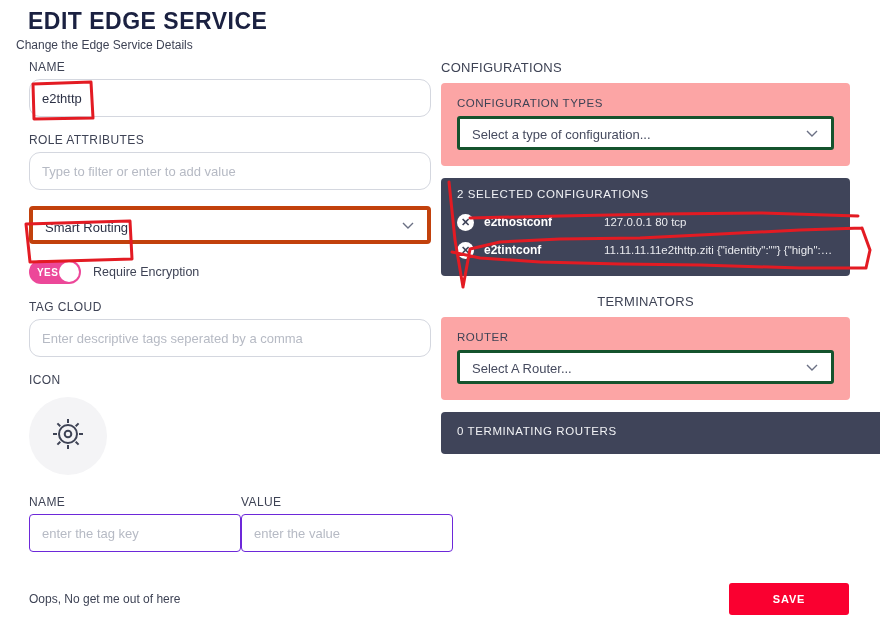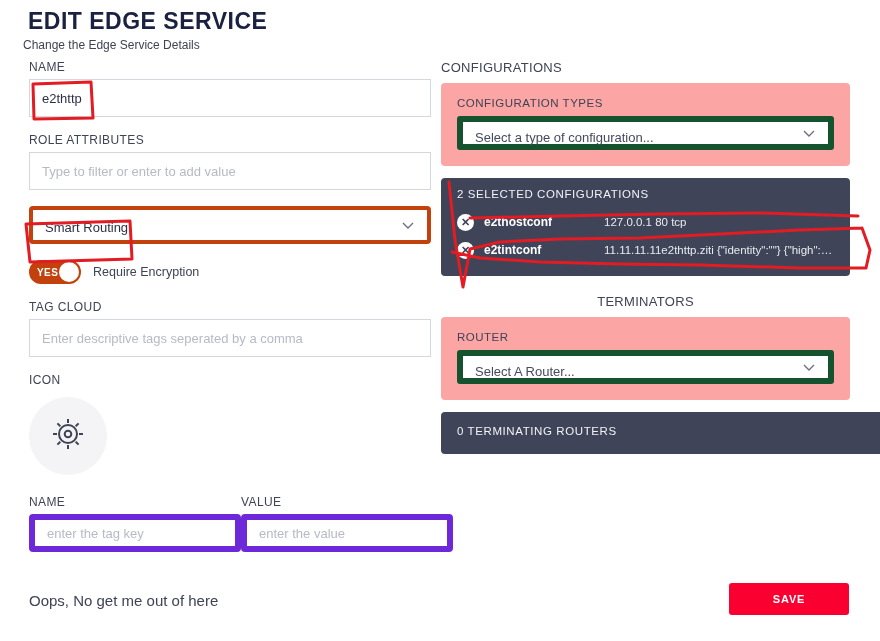--- a/index.html
+++ b/index.html
@@ -26,21 +26,21 @@
     left: 28px;
     top: 8px;
     font-size: 23px;
     font-weight: bold;
     letter-spacing: 0.5px;
     color: #1b2141;
     font-family: "Liberation Sans", sans-serif;
   }
   .subtitle {
     position: absolute;
-    left: 23px;
+    left: 16px;
     top: 38px;
     font-size: 12px;
     color: #3e4355;
   }
   
   .left {
     position: absolute;
     left: 29px;
     top: 60px;
     width: 404px;
@@ -50,21 +50,21 @@
     letter-spacing: 0.4px;
     color: #3e4355;
     margin-bottom: 5px;
     text-transform: uppercase;
   }
   .text-input {
     box-sizing: border-box;
     width: 402px;
     height: 38px;
     border: 1px solid #d4d7df;
-    border-radius: 0;
+    border-radius: 11px;
     background: #fff;
     padding: 0 12px;
     font-size: 13px;
     color: #2c3145;
     outline: none;
     font-family: "Liberation Sans", sans-serif;
   }
   .text-input::placeholder { color: #b6bac4; }
   .select-box {
     box-sizing: border-box;
@@ -94,21 +94,21 @@
   .toggle-row {
     display: flex;
     align-items: center;
     margin-top: 16px;
     margin-bottom: 16px;
   }
   .toggle {
     width: 52px;
     height: 24px;
     border-radius: 12px;
-    background: #c2410c;
+    background: #ec4899;
     position: relative;
     display: flex;
     align-items: center;
   }
   .toggle .yes {
     color: #fff;
     font-size: 10px;
     font-weight: bold;
     margin-left: 8px;
     letter-spacing: 0.4px;
@@ -146,37 +146,37 @@
     left: 29px;
     top: 495px;
     width: 404px;
     display: flex;
   }
   .kv-col { }
   .kv-input {
     box-sizing: border-box;
     width: 212px;
     height: 38px;
-    border: 6px solid #6d28d9;
+    border: 1px solid #6d28d9;
     border-radius: 4px;
     background: #fff;
     padding: 0 12px;
     font-size: 13px;
     outline: none;
     font-family: "Liberation Sans", sans-serif;
   }
   .kv-input::placeholder { color: #b6bac4; }
   .kv-gap { width: 3px; }
 
   
   .cancel-link {
     position: absolute;
     left: 29px;
     top: 592px;
-    font-size: 15px;
+    font-size: 12px;
     color: #3e4355;
     cursor: pointer;
   }
   .save-btn {
     position: absolute;
     left: 729px;
     top: 583px;
     width: 120px;
     height: 32px;
     background: #fa0030;
@@ -217,21 +217,21 @@
     letter-spacing: 0.5px;
     margin-bottom: 7px;
     text-transform: uppercase;
   }
   .panel-select {
     box-sizing: border-box;
     position: relative;
     width: 377px;
     height: 34px;
     background: #fff;
-    border: 6px solid #14532d;
+    border: 3px solid #14532d;
     border-radius: 3px;
     font-size: 13px;
     color: #454a5e;
     line-height: 32px;
     padding: 0 12px;
   }
   .panel-dark {
     box-sizing: border-box;
     width: 409px;
     background: #3f4459;

